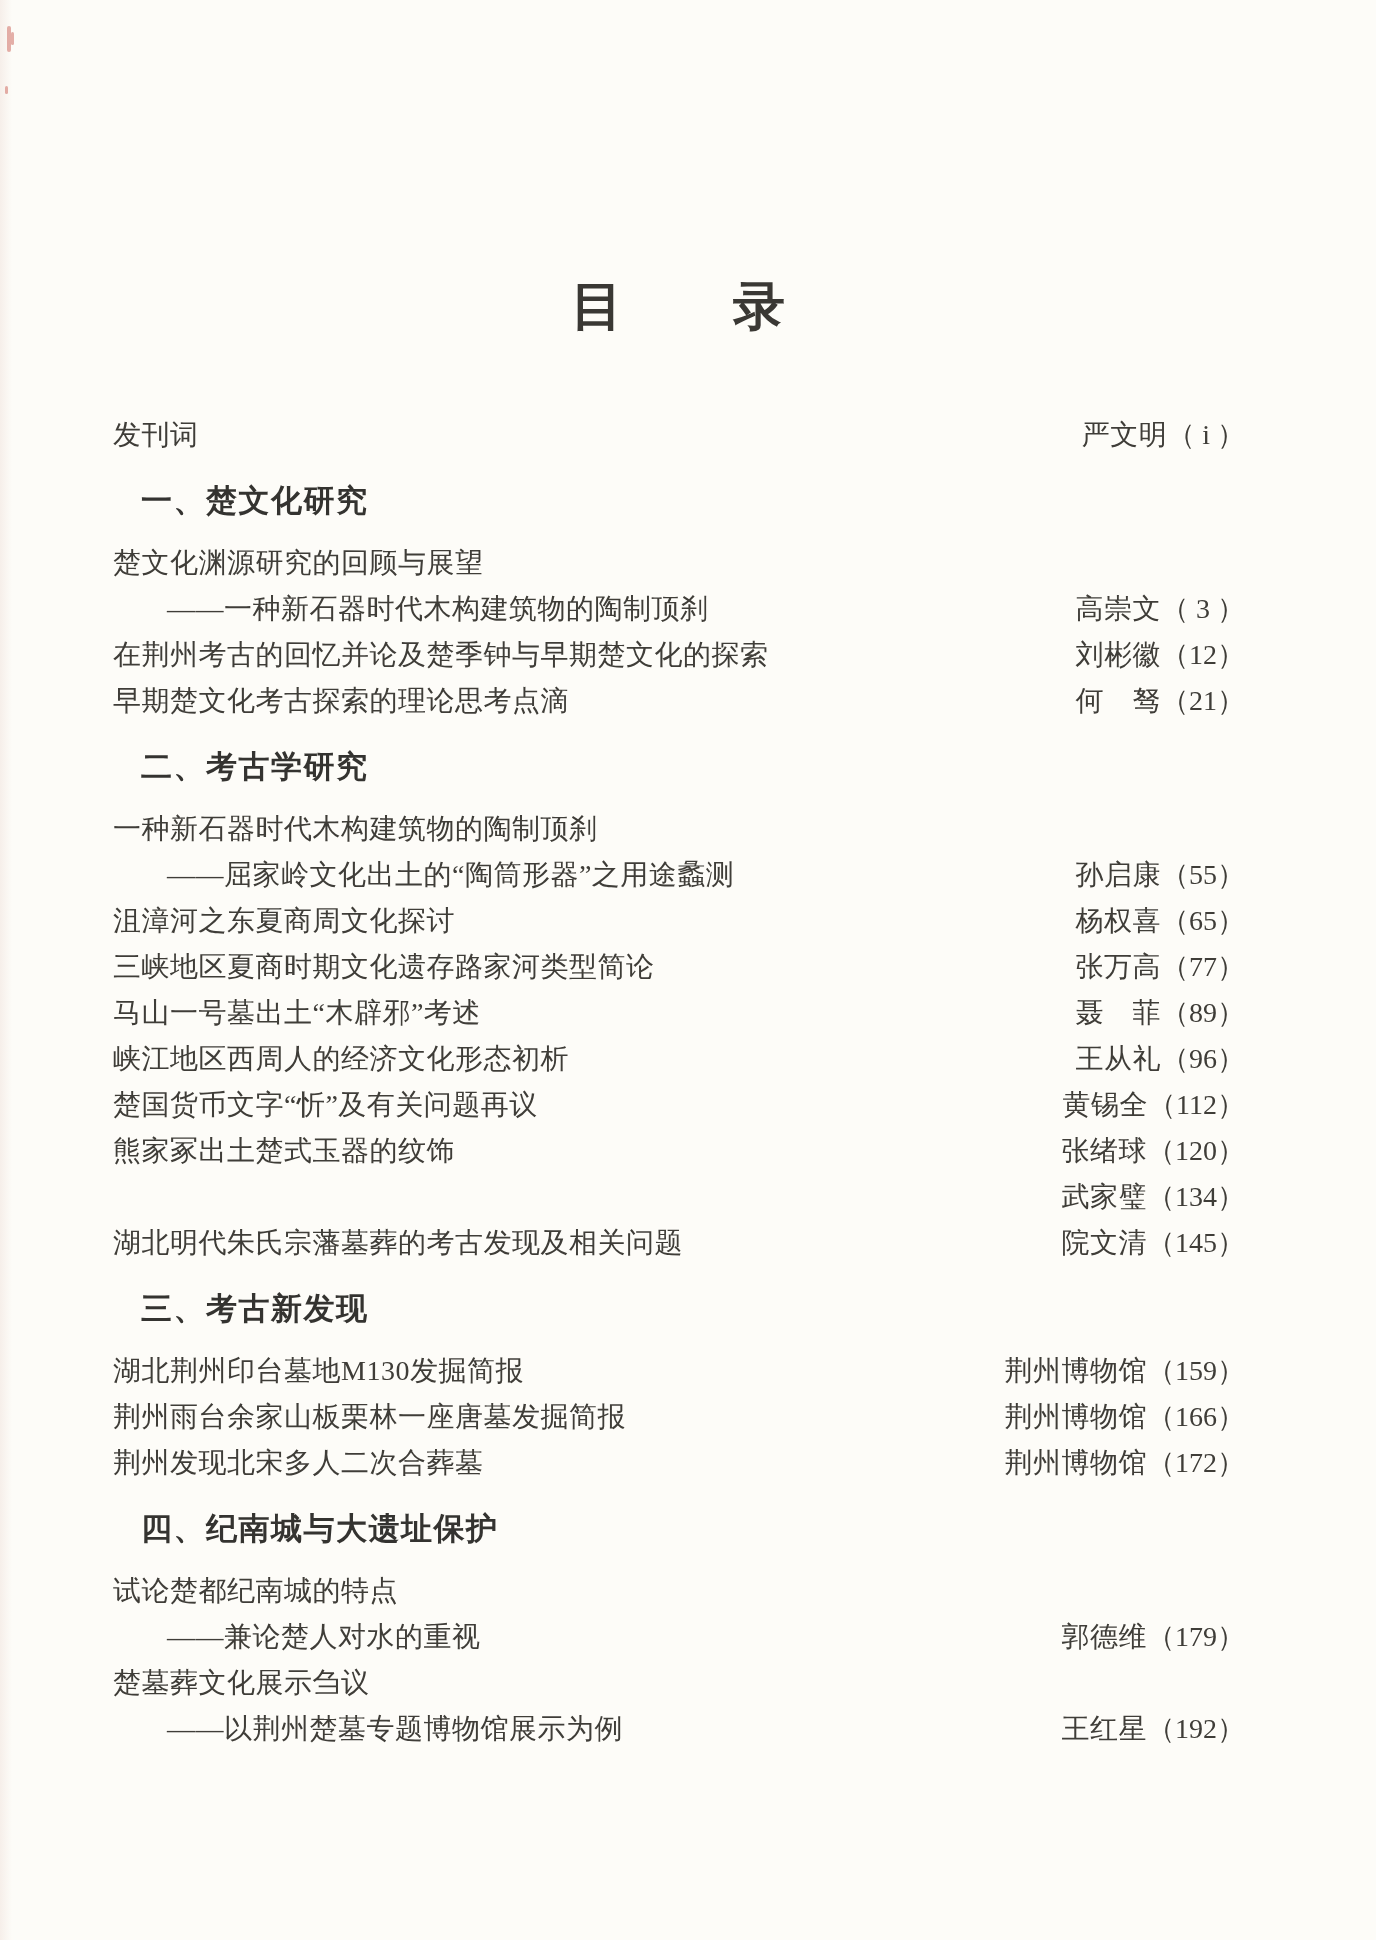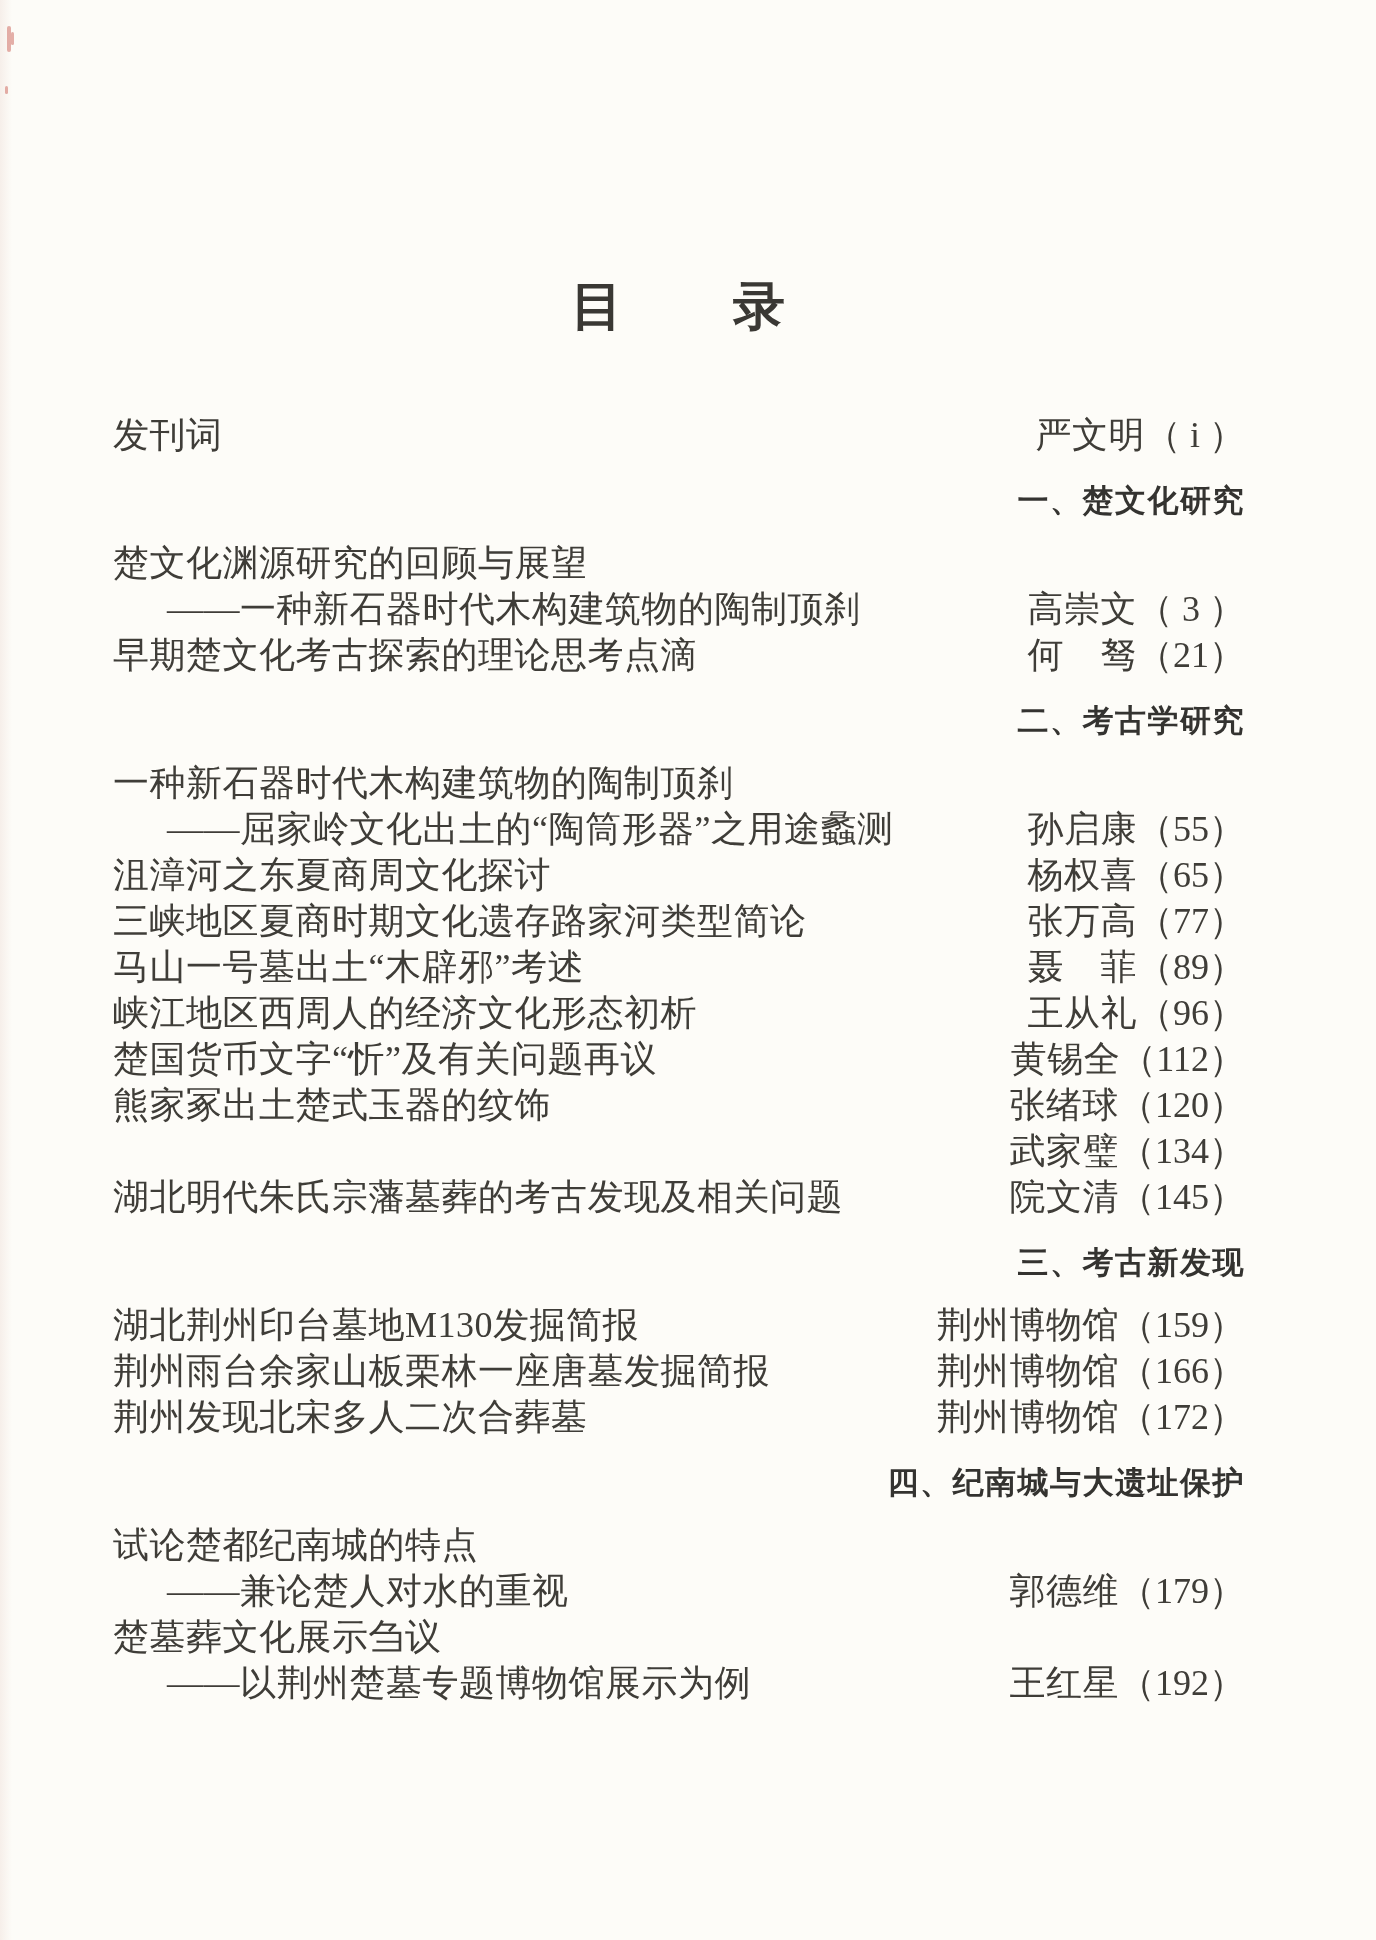--- a/index.html
+++ b/index.html
@@ -31,40 +31,40 @@
   h1.title{
     margin:0;text-align:center;
     font-size:52px;line-height:58px;font-weight:700;
     letter-spacing:2px;color:#3a3834;
   }
 
   .toc{margin-top:76px;}
 
   .row{
     display:flex;align-items:flex-start;
-    line-height:46px;font-size:36px;
+    line-height:46px;font-size:28px;
     white-space:nowrap;
   }
   .tt{white-space:nowrap;letter-spacing:.5px;}
   .tt.sub{padding-left:54px;}
   .leader{
     flex:1 1 auto;min-width:24px;
     margin:0 10px 0 8px;
     background-image:radial-gradient(circle,var(--dot-ink) 1.7px,rgba(0,0,0,0) 2px);
     background-size:9.5px 10px;
     background-repeat:repeat-x;
     background-position:0 23px;
   }
   .auth{white-space:nowrap;letter-spacing:.5px;}
   .pg{white-space:nowrap;}
 
   h2.sec{
     margin:18px 0 14px;
     padding-left:28px;
-    text-align:right;
+    text-align:left;
     font-size:31px;line-height:50px;font-weight:700;
     font-family:"Liberation Sans","DejaVu Sans",sans-serif;
     color:var(--heading-ink);
     letter-spacing:1.5px;
   }
 </style>
 </head>
 <body>
 
 <main class="page">
@@ -86,20 +86,26 @@
         <div class="row">
           <span class="tt">楚文化渊源研究的回顾与展望</span>
         </div>
         <div class="row">
           <span class="tt sub">——一种新石器时代木构建筑物的陶制顶刹</span>
           <span class="leader"></span>
           <span class="auth">高崇文</span>
           <span class="pg">（ 3 ）</span>
         </div>
         <div class="row">
+          <span class="tt">在荆州考古的回忆并论及楚季钟与早期楚文化的探索</span>
+          <span class="leader"></span>
+          <span class="auth">刘彬徽</span>
+          <span class="pg">（12）</span>
+        </div>
+        <div class="row">
           <span class="tt">早期楚文化考古探索的理论思考点滴</span>
           <span class="leader"></span>
           <span class="auth">何　驽</span>
           <span class="pg">（21）</span>
         </div>
         <h2 class="sec">二、考古学研究</h2>
         <div class="row">
           <span class="tt">一种新石器时代木构建筑物的陶制顶刹</span>
         </div>
         <div class="row">

